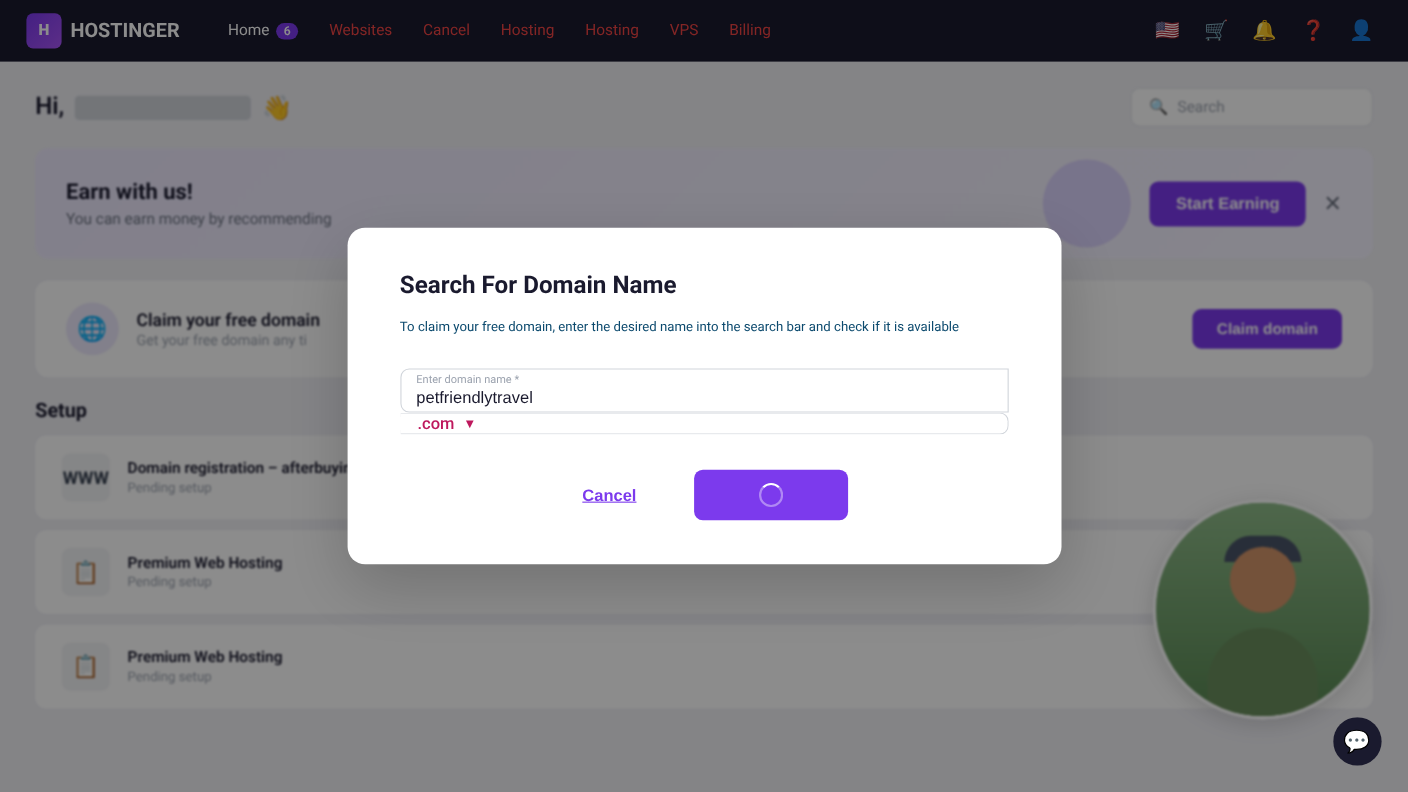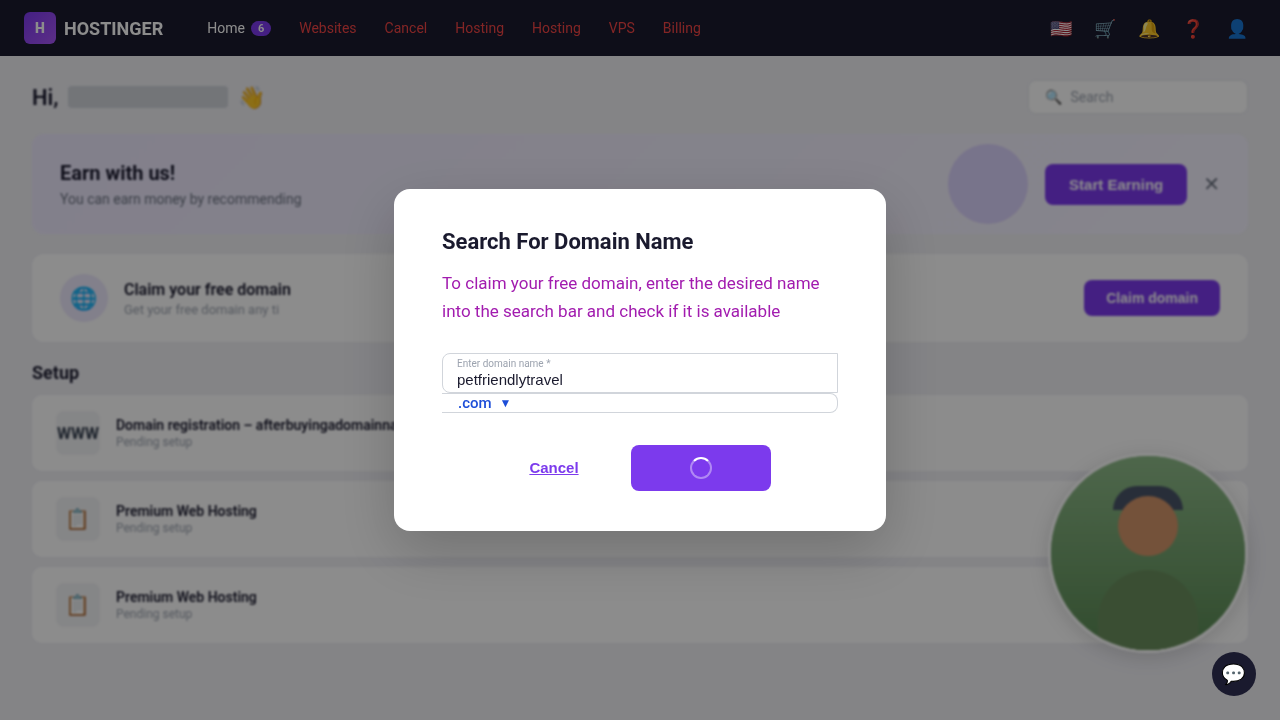--- a/index.html
+++ b/index.html
@@ -347,35 +347,35 @@
       display: flex;
       align-items: center;
       justify-content: center;
     }
 
     
     .modal {
       background: white;
       border-radius: 16px;
       padding: 40px 48px;
-      width: 492px;
+      width: 649px;
       max-width: 90%;
       box-shadow: 0 20px 60px rgba(0,0,0,0.2);
       position: relative;
       z-index: 60;
     }
     .modal-title {
       font-size: 22px;
       font-weight: 700;
       color: #1a1a2e;
       margin-bottom: 16px;
     }
     .modal-desc {
-      font-size: 17px;
-      color: #a21caf;
+      font-size: 12px;
+      color: #0c4a6e;
       line-height: 1.6;
       margin-bottom: 28px;
     }
     .domain-input-row {
       display: flex;
       gap: 0;
       margin-bottom: 32px;
       flex-direction: column;
     }
     .domain-input-wrapper {
@@ -399,21 +399,21 @@
       font-weight: 500;
       background: transparent;
       width: 100%;
     }
     .domain-ext-select {
       border: 1.5px solid #d1d5db;
       border-left: none;
       border-radius: 0 8px 8px 0;
       padding: 0 16px;
       font-size: 15px;
-      color: #1d4ed8;
+      color: #be185d;
       font-weight: 500;
       background: white;
       cursor: pointer;
       min-width: 100px;
       display: flex;
       align-items: center;
       gap: 8px;
     }
     .modal-actions {
       display: flex;

